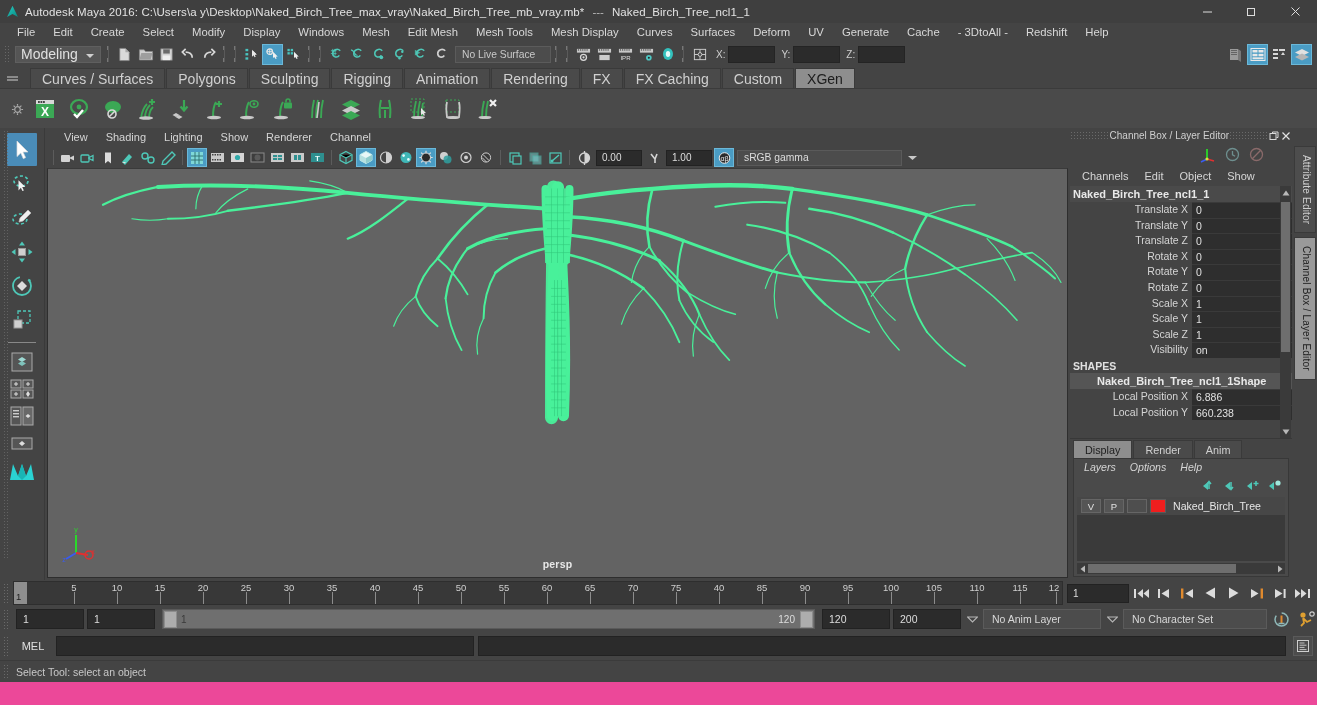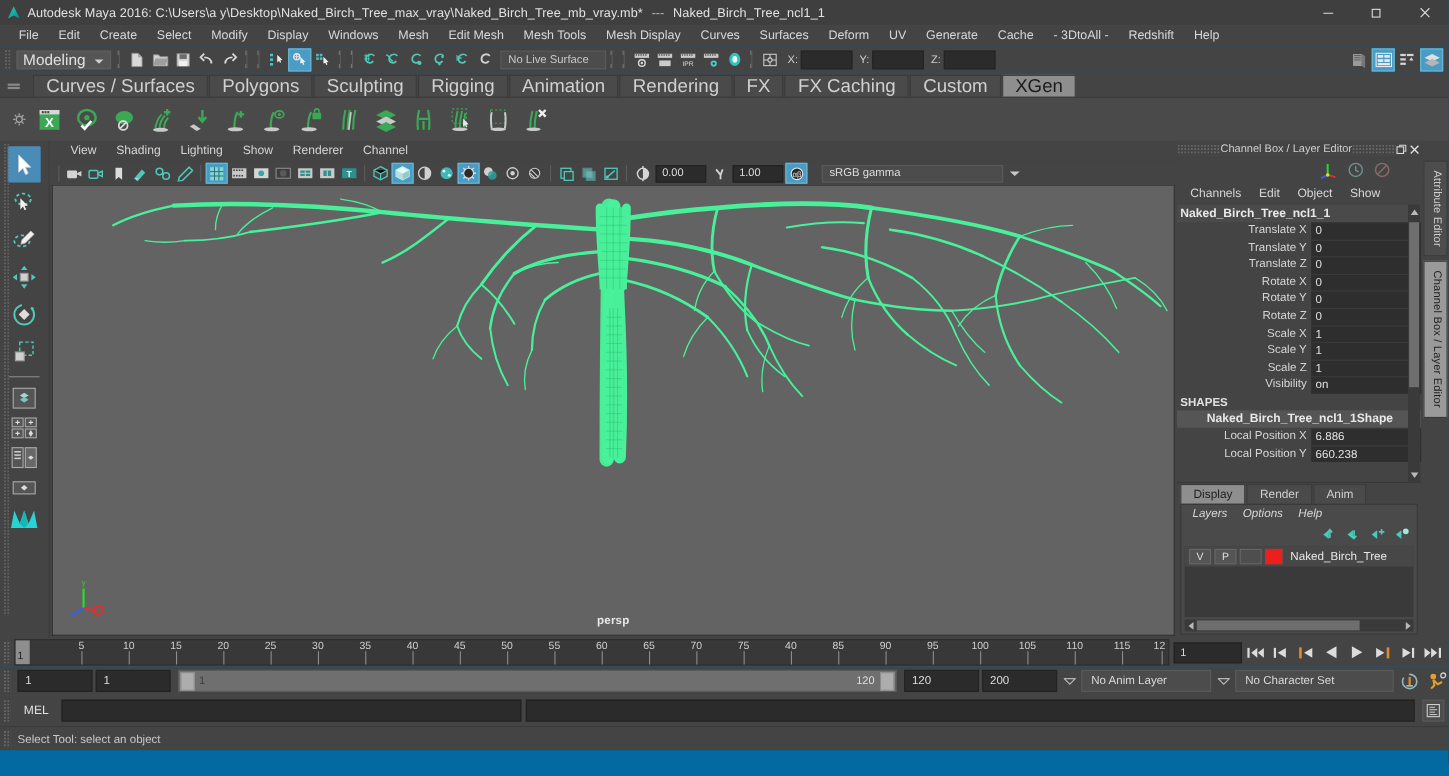--- a/index.html
+++ b/index.html
@@ -4,21 +4,21 @@
 <style>
   * { box-sizing: border-box; margin:0; padding:0; }
   html, body {
     width:1317px; height:705px;
     background:#3c3c3c;
     font-family:"Liberation Sans", sans-serif;
     overflow:hidden;
     color:#d4d4d4;
     -webkit-font-smoothing:antialiased;
   }
-  .app { position:relative; width:1317px; height:705px; background:#0369a1; }
+  .app { position:relative; width:1317px; height:705px; background:#ec4899; }
 
   
   .titlebar {
     height:23px; background:#3f3f3f; display:flex; align-items:center;
     padding-left:6px; font-size:11.5px; color:#e2e2e2;
   }
   .title-icon {
     width:13px; height:13px; margin-right:6px; position:relative; flex:0 0 auto;
   }
   .title-icon::before{
@@ -88,21 +88,21 @@
     height:22px; display:flex; align-items:flex-end; padding-left:30px;
     background:#444; position:relative;
   }
   .shelf-grip {
     position:absolute; left:6px; top:2px; width:13px; height:18px;
     display:flex; align-items:center; justify-content:center;
   }
   .shelf-grip span{ display:block; width:11px; height:2px; background:#8a8a8a;
                     box-shadow:0 3px 0 #8a8a8a; }
   .stab {
-    height:20px; line-height:20px; padding:0 11px; font-size:17px;
+    height:20px; line-height:20px; padding:0 11px; font-size:14px;
     color:#d0d0d0; background:#4a4a4a; border:1px solid #3a3a3a; border-bottom:none;
     margin-right:1px; white-space:nowrap;
   }
   .stab.active { background:#8e8e8e; color:#1c1c1c; }
   .shelf-items {
     height:40px; background:#4a4a4a; display:flex; align-items:center;
     padding-left:30px; gap:4px; position:relative;
     border-top:1px solid #3b3b3b;
   }
   .shelf-gear{
@@ -145,21 +145,21 @@
   }
   .vbtn { width:20px; height:19px; display:flex; align-items:center;
           justify-content:center; flex:0 0 auto; }
   .vbtn.on { background:#4a9cc4; border:1px solid #6bb8d8; }
   .vsep2 { width:1px;height:15px;background:#5c5c5c;margin:0 4px;flex:0 0 auto;}
   .numfld{ width:46px;height:16px;background:#2b2b2b;border:1px solid #222;
            font-size:10px;color:#ddd;display:flex;align-items:center;
            padding-left:5px;margin:0 2px; }
   .gammafld{ height:16px;width:165px;background:#4c4c4c;border:1px solid #5a5a5a;
              font-size:10.3px;color:#ddd;display:flex;align-items:center;
-             padding-left:6px;margin-left:13px;}
+             padding-left:6px;margin-left:3px;}
   .gamma-arrow{ width:20px;height:16px;display:flex;align-items:center;
                 justify-content:center;}
 
   .viewport {
     flex:1; background:#636363; position:relative; overflow:hidden;
     border:1px solid #2e2e2e; border-top:1px solid #3a3a3a;
     margin:0 2px 2px 2px;
   }
   .persp-label{
     position:absolute; left:50%; bottom:7px; transform:translateX(-50%);

